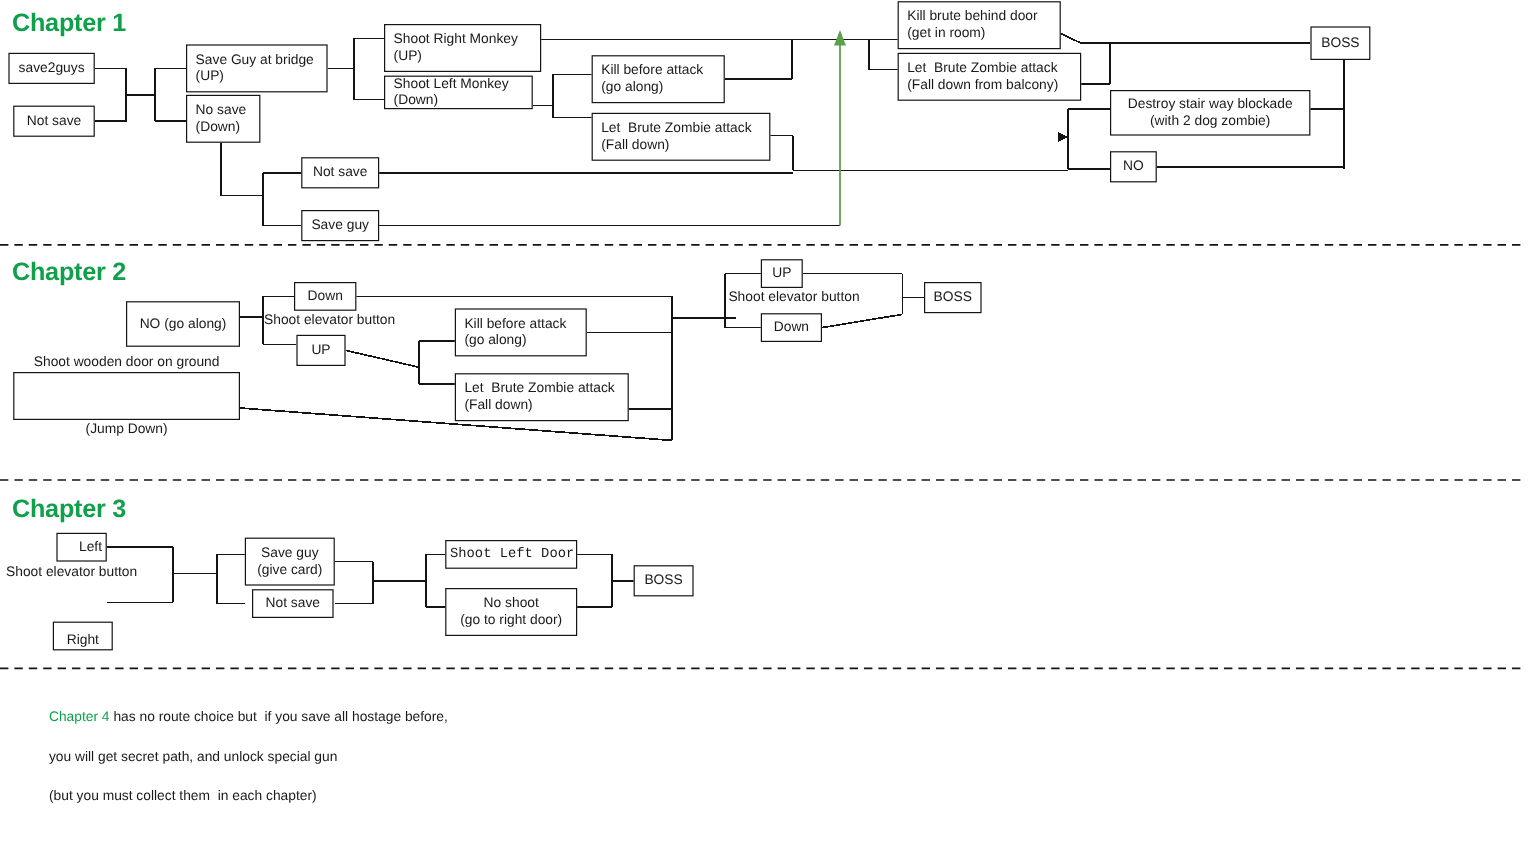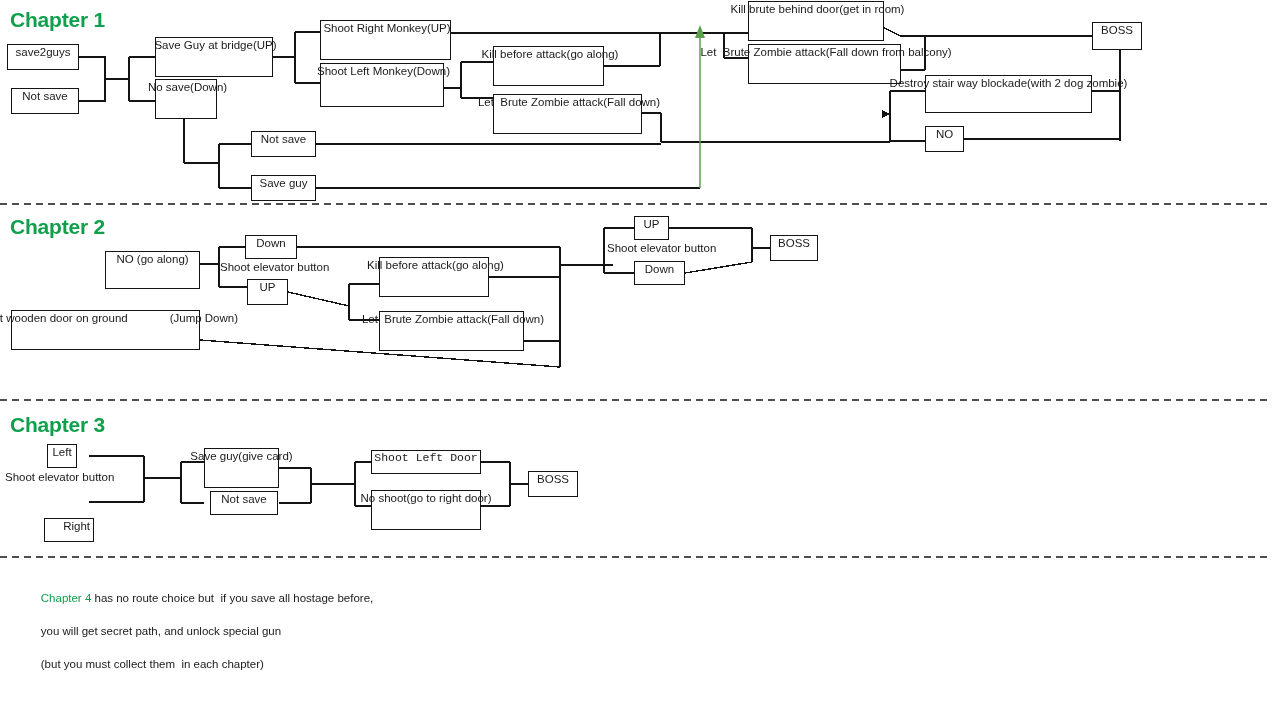--- a/index.html
+++ b/index.html
@@ -29,21 +29,21 @@
   }
   .node {
     position: absolute;
     box-sizing: border-box;
     border: 1.4px solid #141414;
     background: #ffffff;
     color: #1a1a1a;
     font-size: 11.5px;
     line-height: 14.5px;
     display: flex;
-    flex-direction: row;
+    flex-direction: column;
     justify-content: center;
     z-index: 5;
   }
   .node .ln {
     display: block;
     white-space: pre;
   }
   .node.left  { text-align: left;  padding-left: 7px; padding-right: 4px; }
   .node.center{ text-align: center; padding-left: 3px; padding-right: 3px; }
   .label-free {
@@ -222,21 +222,21 @@
   <div class="node left" style="left:155px; top:79px; width:62px; height:40px;">
     <span class="ln">No save</span>
     <span class="ln">(Down)</span>
   </div>
 
   <div class="node left" style="left:320px; top:20px; width:131px; height:40px;">
     <span class="ln">Shoot Right Monkey</span>
     <span class="ln">(UP)</span>
   </div>
 
-  <div class="node left" style="left:320px; top:63px; width:124px; height:44px;">
+  <div class="node left" style="left:320px; top:63px; width:124px; height:28px;">
     <span class="ln">Shoot Left Monkey</span>
     <span class="ln">(Down)</span>
   </div>
 
   <div class="node left" style="left:493px; top:46px; width:111px; height:40px;">
     <span class="ln">Kill before attack</span>
     <span class="ln">(go along)</span>
   </div>
 
   <div class="node left" style="left:493px; top:94px; width:149px; height:40px;">
@@ -315,21 +315,21 @@
   <div class="node center" style="left:634px; top:261px; width:51px; height:24px;">
     <span class="ln">Down</span>
   </div>
 
   <div class="node center" style="left:770px; top:235px; width:48px; height:26px;">
     <span class="ln">BOSS</span>
   </div>
 
   <div class="chapter-title" style="left:10px; top:413px;">Chapter 3</div>
 
-  <div class="node center" style="left:47px; top:444px; width:30px; height:24px;">
+  <div class="node center" style="left:47px; top:444px; width:42px; height:24px;align-items:flex-end;">
     <span class="ln">Left</span>
   </div>
 
   <div class="label-free" style="left:5px; top:470px;">Shoot elevator button</div>
 
   <div class="node center" style="left:44px; top:518px; width:50px; height:24px;justify-content:flex-end;">
     <span class="ln">Right</span>
   </div>
 
   <div class="node center" style="left:204px; top:448px; width:75px; height:40px;">

